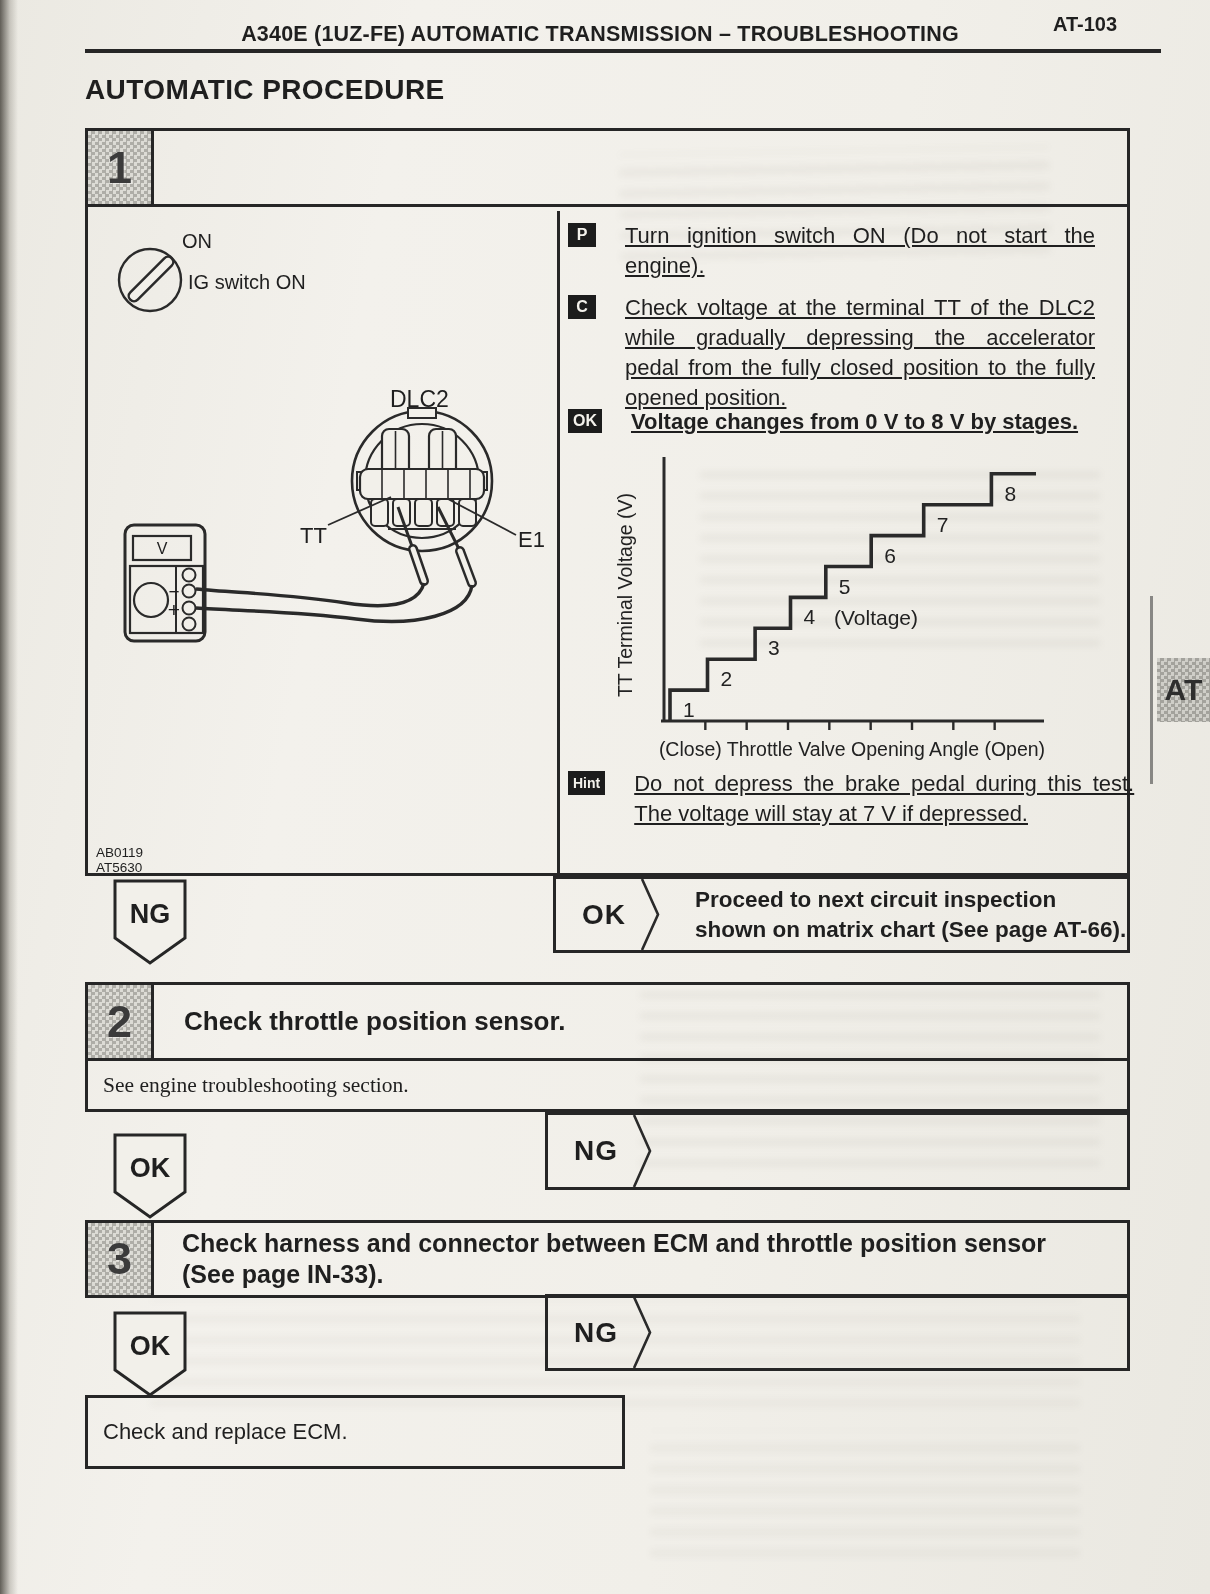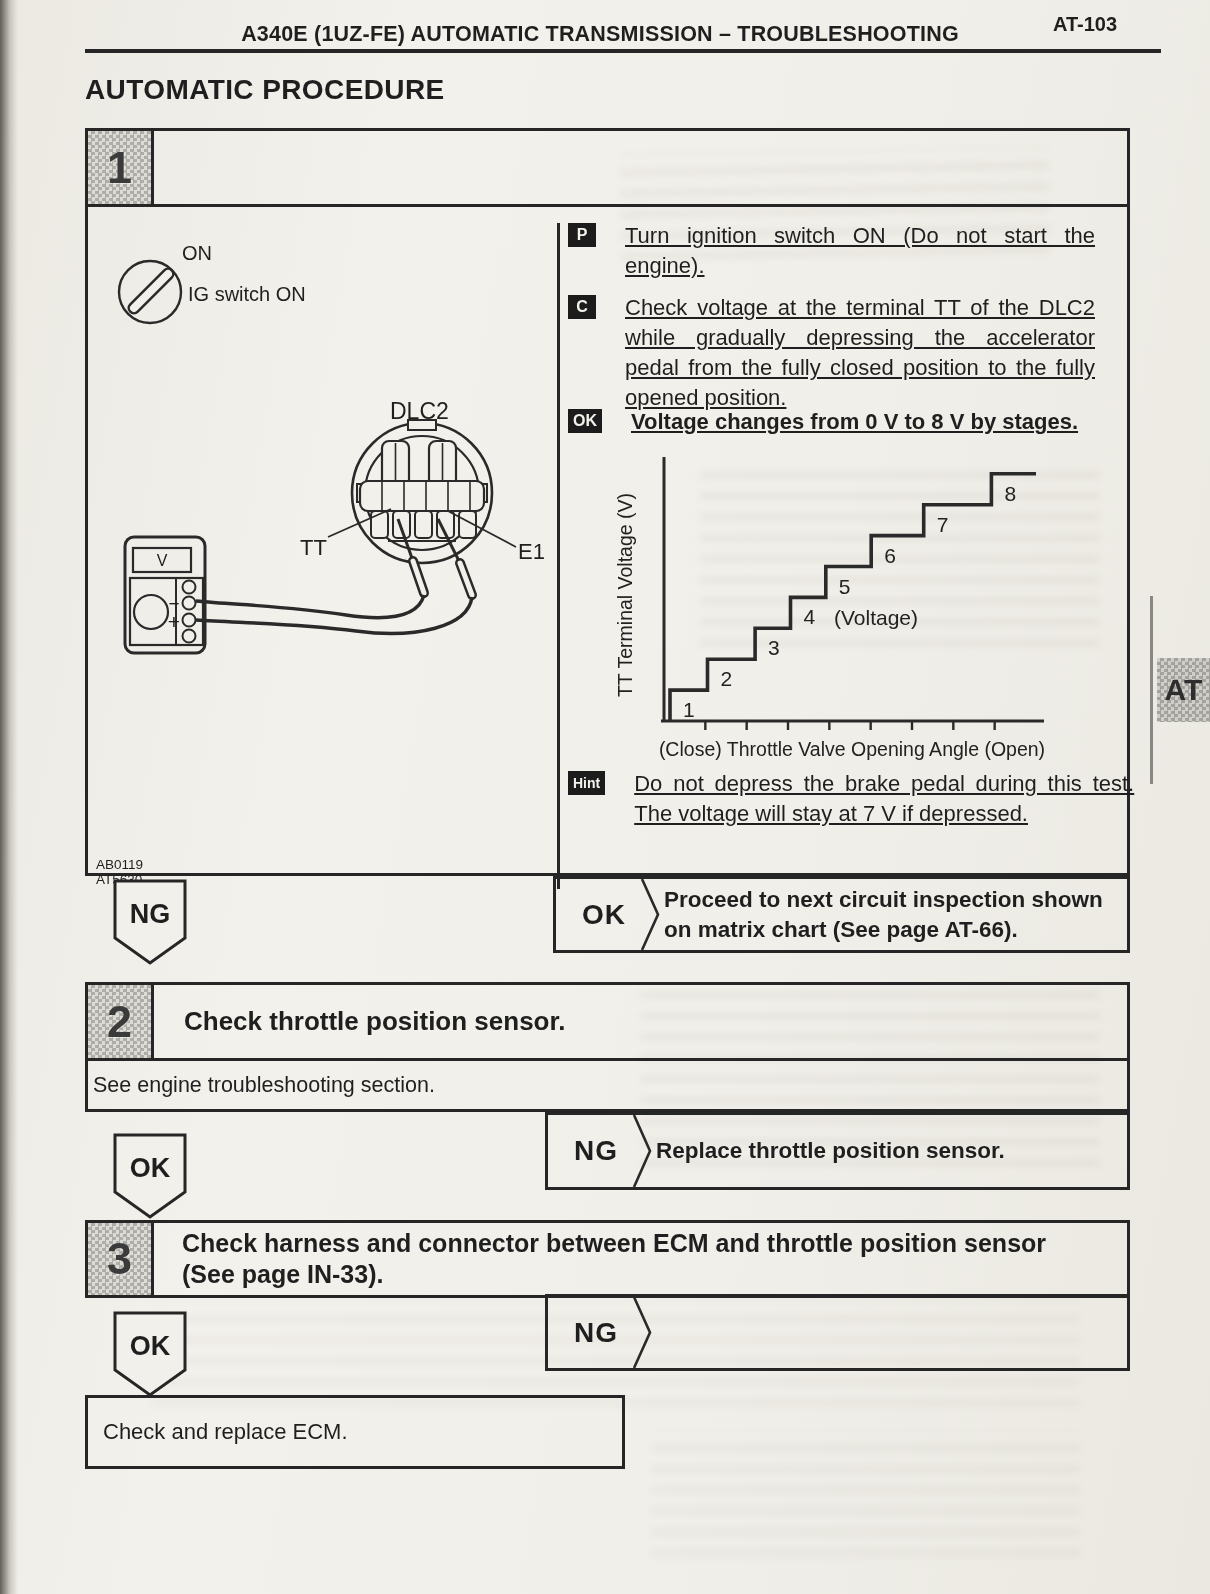--- a/index.html
+++ b/index.html
@@ -24,24 +24,24 @@
   
   .proc-box{border:3px solid #262626;box-sizing:border-box;}
   .proc-header{display:flex;align-items:stretch;border-bottom:3px solid #262626;height:76px;box-sizing:border-box;}
   .num-box{width:66px;flex:none;border-right:3px solid #262626;box-sizing:border-box;
     display:flex;align-items:center;justify-content:center;
     font-size:45px;font-weight:bold;color:#3b3b3b;text-shadow:1px 1px 0 rgba(255,255,255,.35);
     background-color:#c6c5c0;background-image:repeating-conic-gradient(#aeada7 0% 25%,#dcdbd5 0% 50%);background-size:7px 7px;}
   .num-box.tall{height:100%;}
   .proc-title{display:flex;align-items:center;padding-left:30px;font-size:26px;font-weight:bold;}
   .proc-title.two-line{font-size:25px;line-height:1.24;width:880px;padding-top:0;}
-  .proc-body{height:48px;display:flex;align-items:center;padding-left:5px;font-size:21.5px;}
+  .proc-body{height:48px;display:flex;align-items:center;padding-left:15px;font-size:21.5px;font-family:Liberation Serif, serif;}
   
   .box1-content{position:relative;width:100%;height:666px;}
-  .pane-left{position:absolute;left:0;top:16px;width:469px;height:100%;border-right:3px solid #262626;box-sizing:content-box;}
+  .pane-left{position:absolute;left:0;top:4px;width:469px;height:100%;border-right:3px solid #262626;box-sizing:content-box;}
   .pane-right{position:absolute;left:472px;top:0;right:0;height:100%;}
   .instr{position:absolute;left:8px;display:flex;align-items:flex-start;}
   .badge{background:#1c1c1c;color:#f3f1eb;font-weight:bold;font-size:16px;height:24px;line-height:24px;
     min-width:18px;text-align:center;padding:0 5px;flex:none;margin-top:2px;}
   .instr-text{margin-left:29px;width:470px;font-size:22px;line-height:1.36;text-align:justify;text-decoration:underline;}
   .instr.ok-line .instr-text{font-weight:bold;}
   .instr.hint-row .instr-text{width:500px;}
   
   .chart-svg{position:absolute;left:4px;top:238px;}
   .chart-svg text{fill:#222;}
@@ -54,21 +54,21 @@
   
   .diagram-svg text{fill:#1f1f1f;}
   .dl{stroke:#2a2a2a;fill:none;}
   .dfill{fill:#f2f0ea;stroke:#2a2a2a;}
   
   .pent-label{font-size:27px;font-weight:bold;text-anchor:middle;fill:#1f1f1f;}
   .result-box{border:3px solid #262626;box-sizing:border-box;display:flex;align-items:center;}
   .result-label{font-size:28px;font-weight:bold;margin-left:26px;letter-spacing:1px;flex:none;}
   .chev{flex:none;margin-left:13px;height:100%;}
   .chev path{stroke:#2a2a2a;stroke-width:2.6;fill:none;}
-  .result-text{font-size:22.5px;font-weight:bold;line-height:1.3;margin-left:3px;width:470px;}
+  .result-text{font-size:22.5px;font-weight:bold;line-height:1.3;margin-left:34px;width:470px;}
   .final-box{border:3px solid #262626;box-sizing:border-box;display:flex;align-items:center;padding-left:15px;font-size:22px;}
   
   .side-tab{left:1157px;top:658px;width:53px;height:64px;display:flex;align-items:center;justify-content:center;
     font-size:30px;font-weight:bold;color:#2e2e2e;
     background-color:#b9b8b3;background-image:repeating-conic-gradient(#a3a29c 0% 25%,#cfcec8 0% 50%);background-size:7px 7px;}
   .fig-codes{font-size:13.5px;line-height:1.2;}
 </style>
 </head>
 <body>
 
@@ -239,21 +239,20 @@
       <div class="proc-title">Check throttle position sensor.</div>
     </div>
     <div class="proc-body">See engine troubleshooting section.</div>
   </div>
 
   <div class="abs result-box" style="left:545px;top:1112px;width:585px;height:78px;">
     <span class="result-label">NG</span>
     <svg class="chev" width="22" height="72" viewBox="0 0 22 72" preserveAspectRatio="none">
       <path d="M3,0 L19,36 L3,72"></path>
     </svg>
-    <span class="result-text">Replace throttle position sensor.</span>
   </div>
 
   <svg class="abs" style="left:112px;top:1132px;" width="76" height="88" viewBox="0 0 76 88">
     <path d="M3,3 H73 V60 L38,85 L3,60 Z" fill="#f2f0ea" stroke="#262626" stroke-width="3"></path>
     <text x="38" y="45" class="pent-label">OK</text>
   </svg>
 
   <div class="abs proc-box" style="left:85px;top:1220px;width:1045px;height:78px;display:flex;">
     <div class="num-box tall">3</div>
     <div class="proc-title two-line" style="padding-left:28px;">Check harness and connector between ECM and throttle position sensor (See page IN-33).</div>

